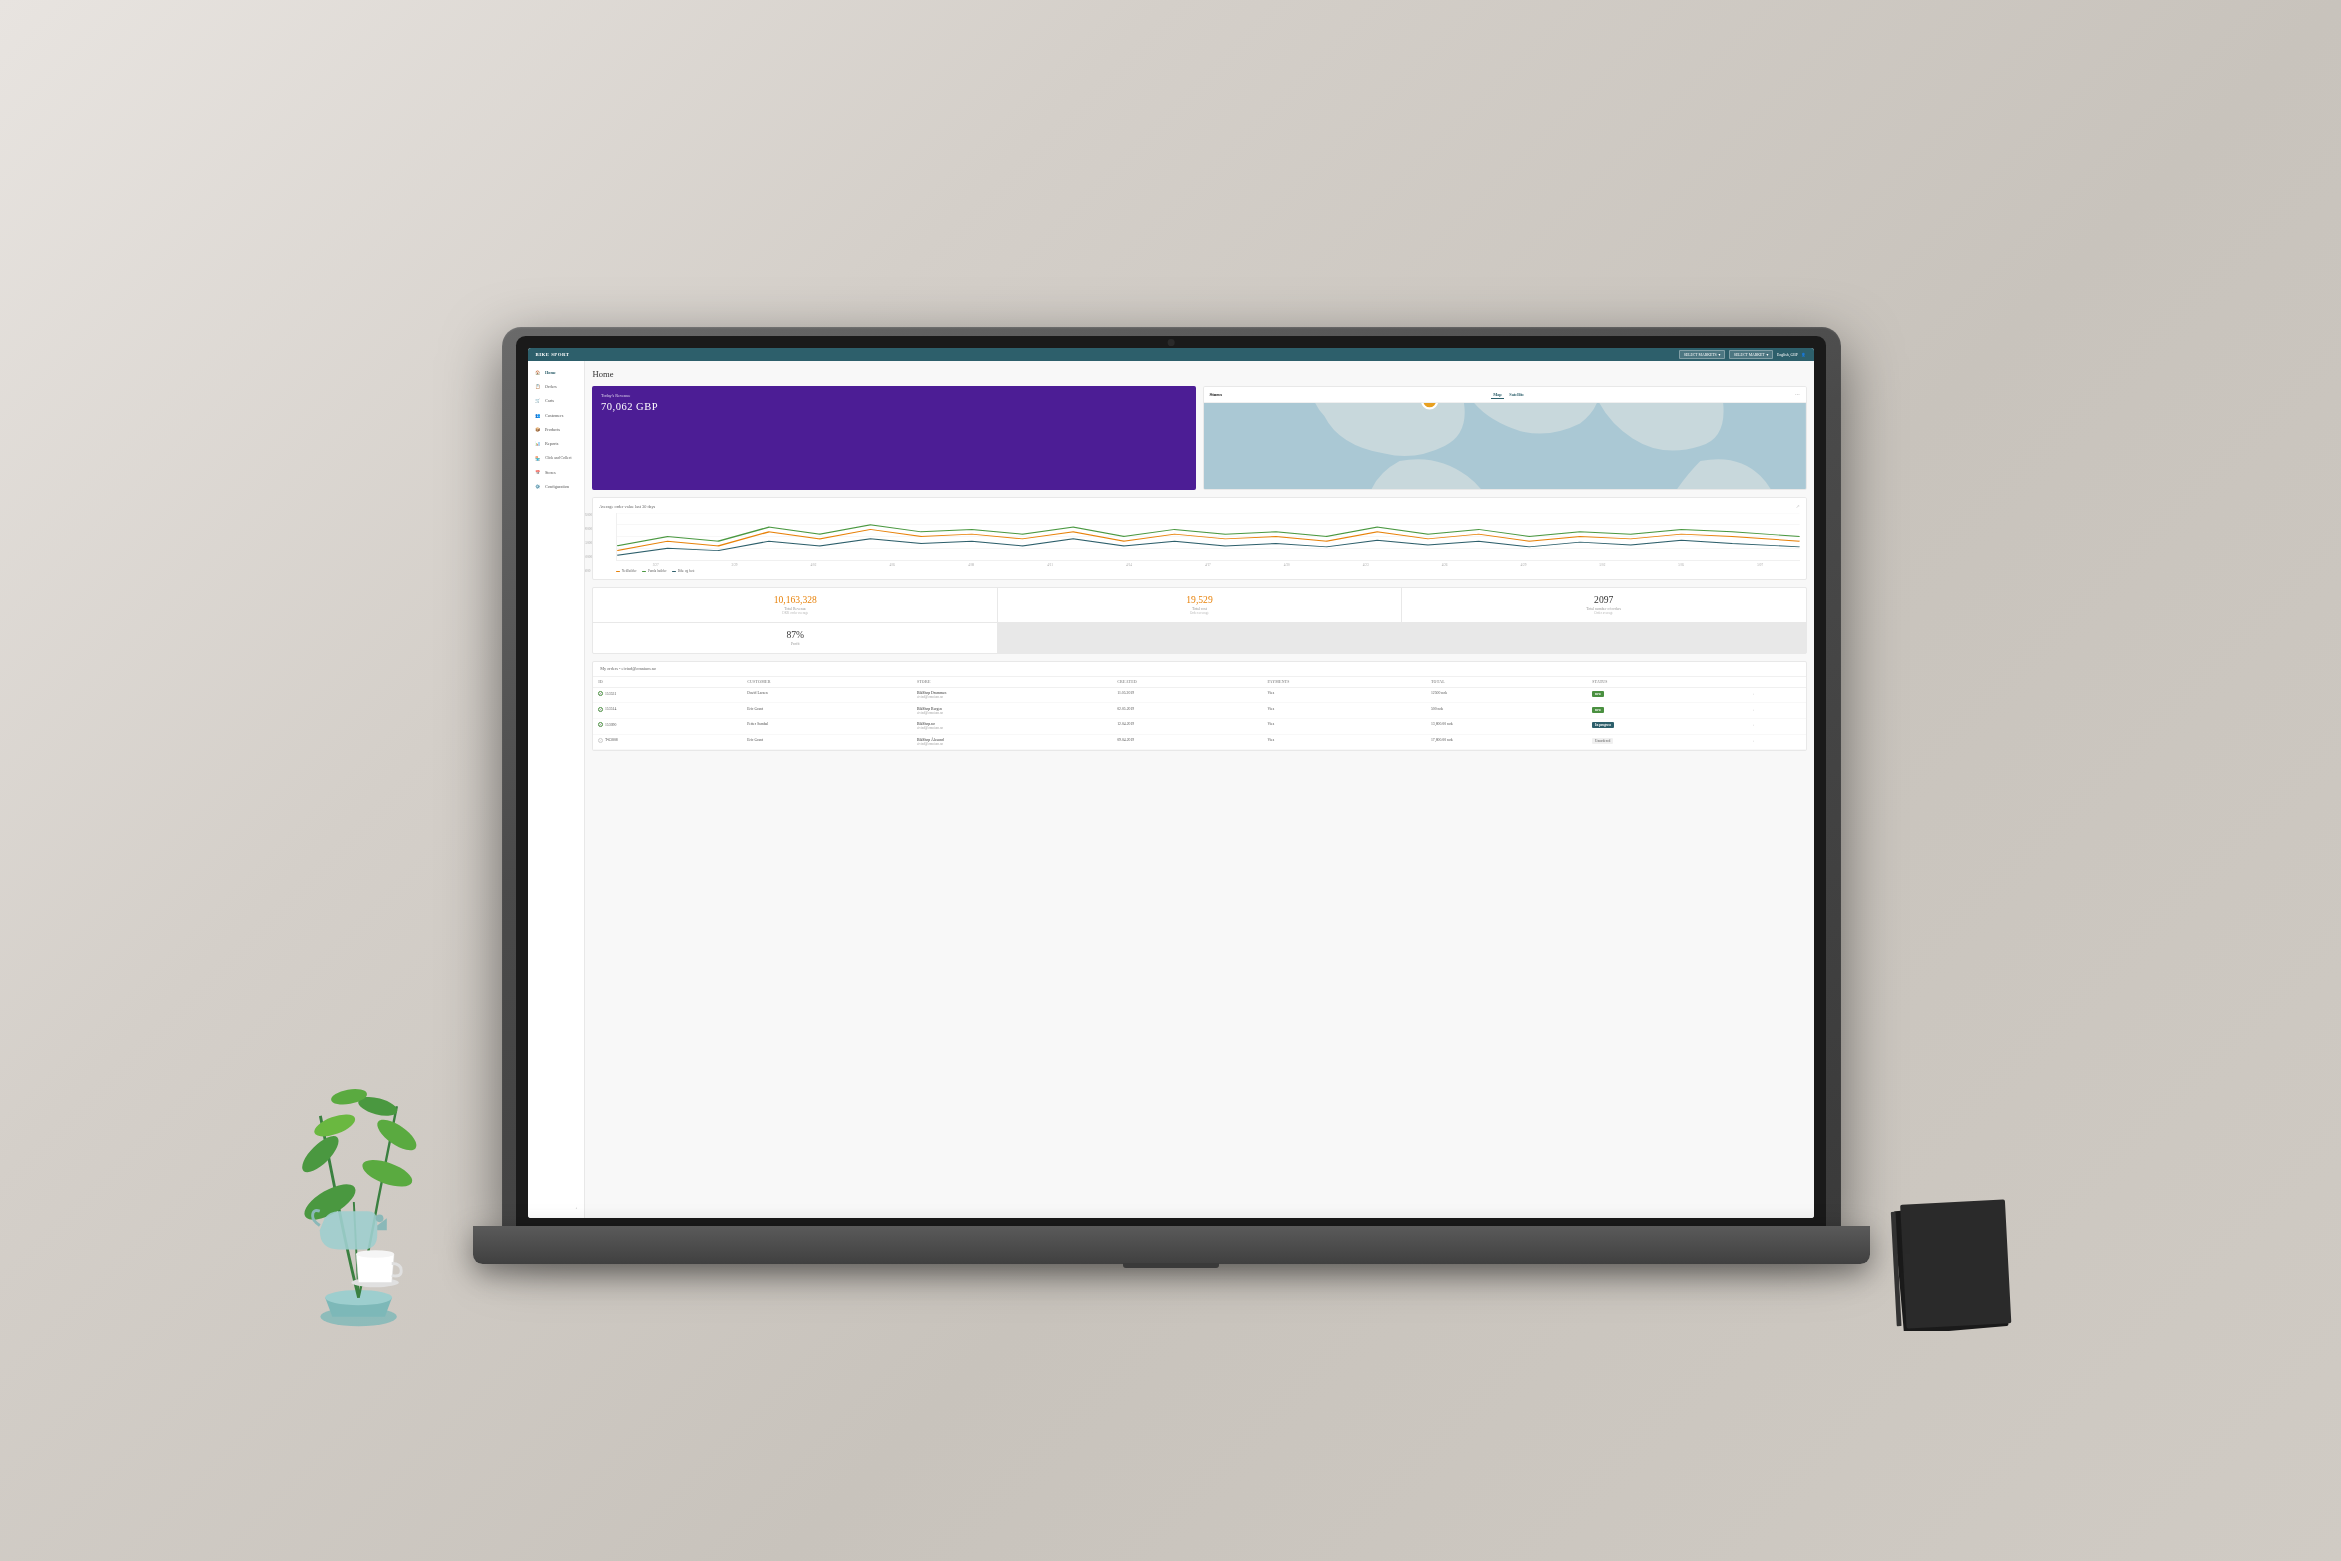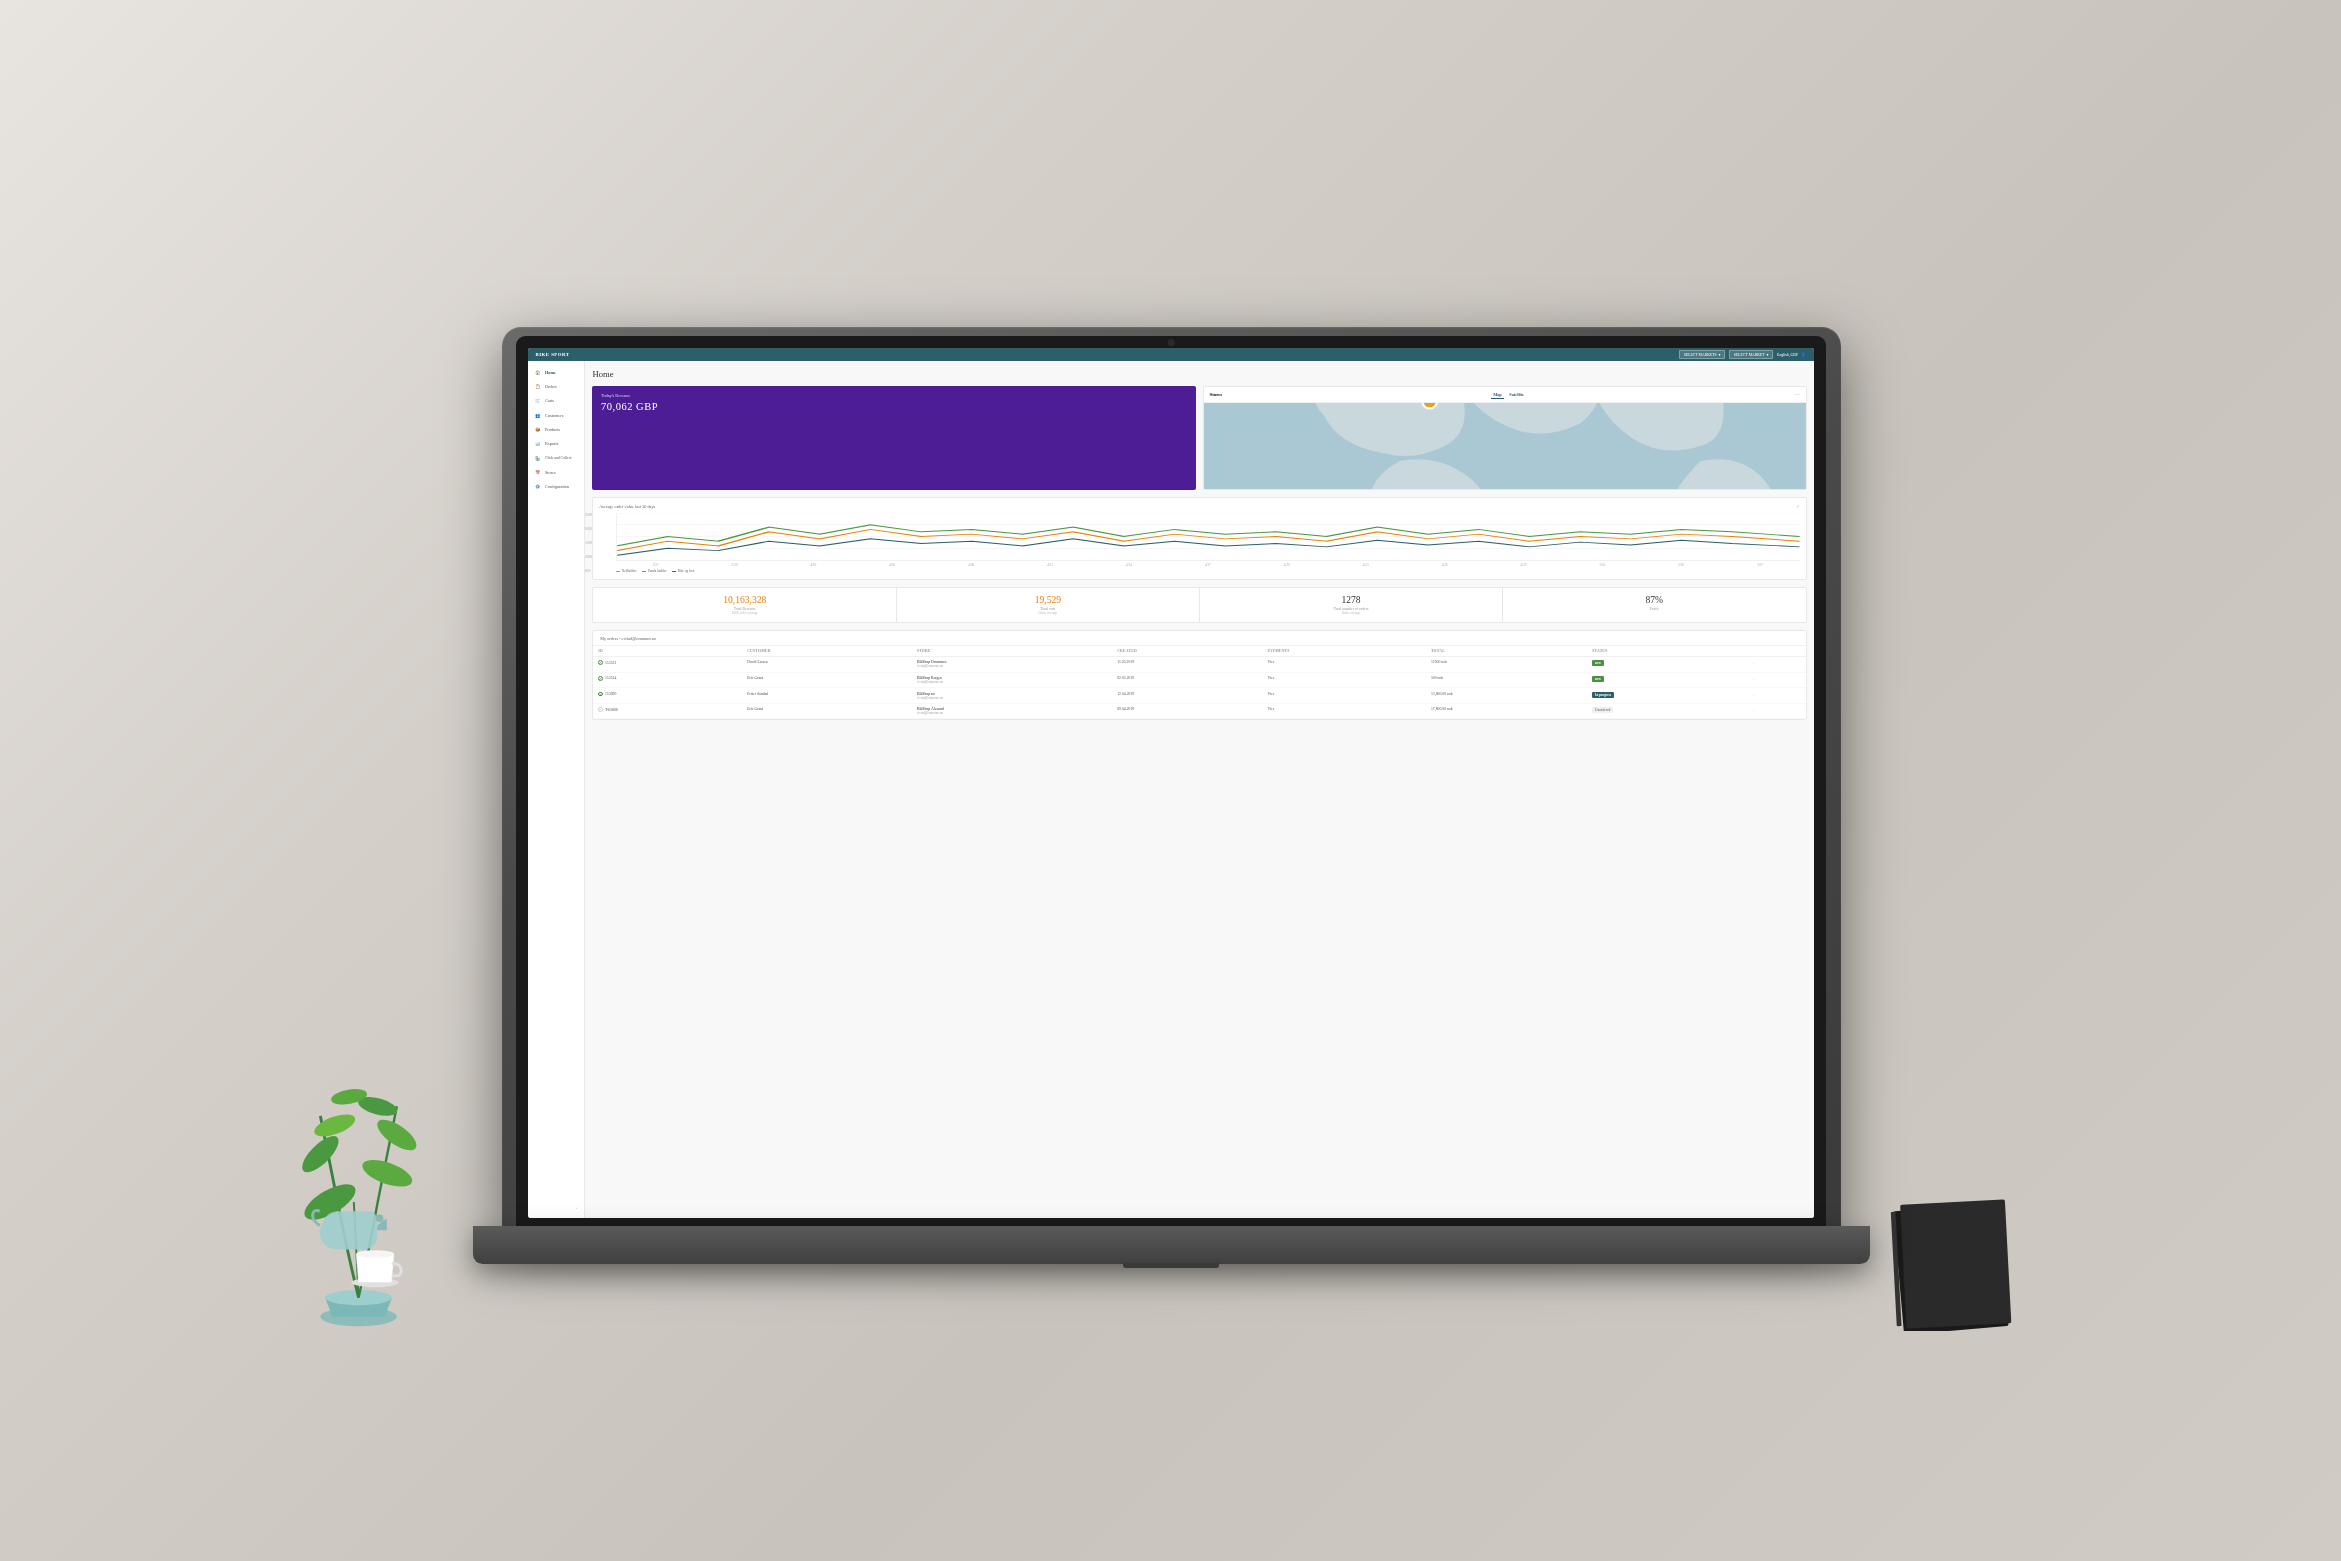--- a/index.html
+++ b/index.html
@@ -337,21 +337,21 @@
     .x-labels {
       display: flex;
       justify-content: space-around;
       margin-top: 1.9px;
       font-size: 3.3px;
       color: #aaa;
     }
 
     .kpi-row {
       display: grid;
-      grid-template-columns: repeat(4, 1fr);
+      grid-template-columns: repeat(3, 1fr);
       gap: 0.5px;
       background: #e8e8e8;
       margin-bottom: 6.7px;
       border: 0.5px solid #e8e8e8;
       border-radius: 1.9px;
       overflow: hidden;
     }
 
     .kpi-card {
       background: white;
@@ -738,21 +738,21 @@
                     <div class="kpi-value orange">10,163,328</div>
                     <div class="kpi-label">Total Revenue</div>
                     <div class="kpi-sub">DKK order average</div>
                   </div>
                   <div class="kpi-card">
                     <div class="kpi-value orange">19,529</div>
                     <div class="kpi-label">Total cost</div>
                     <div class="kpi-sub">Order average</div>
                   </div>
                   <div class="kpi-card">
-                    <div class="kpi-value dark">1278</div>
+                    <div class="kpi-value dark">2097</div>
                     <div class="kpi-label">Total number of orders</div>
                     <div class="kpi-sub">Order average</div>
                   </div>
                   <div class="kpi-card">
                     <div class="kpi-value dark">87%</div>
                     <div class="kpi-label">Profit</div>
                   </div>
                 </div>
 
                 <div class="orders-panel">

